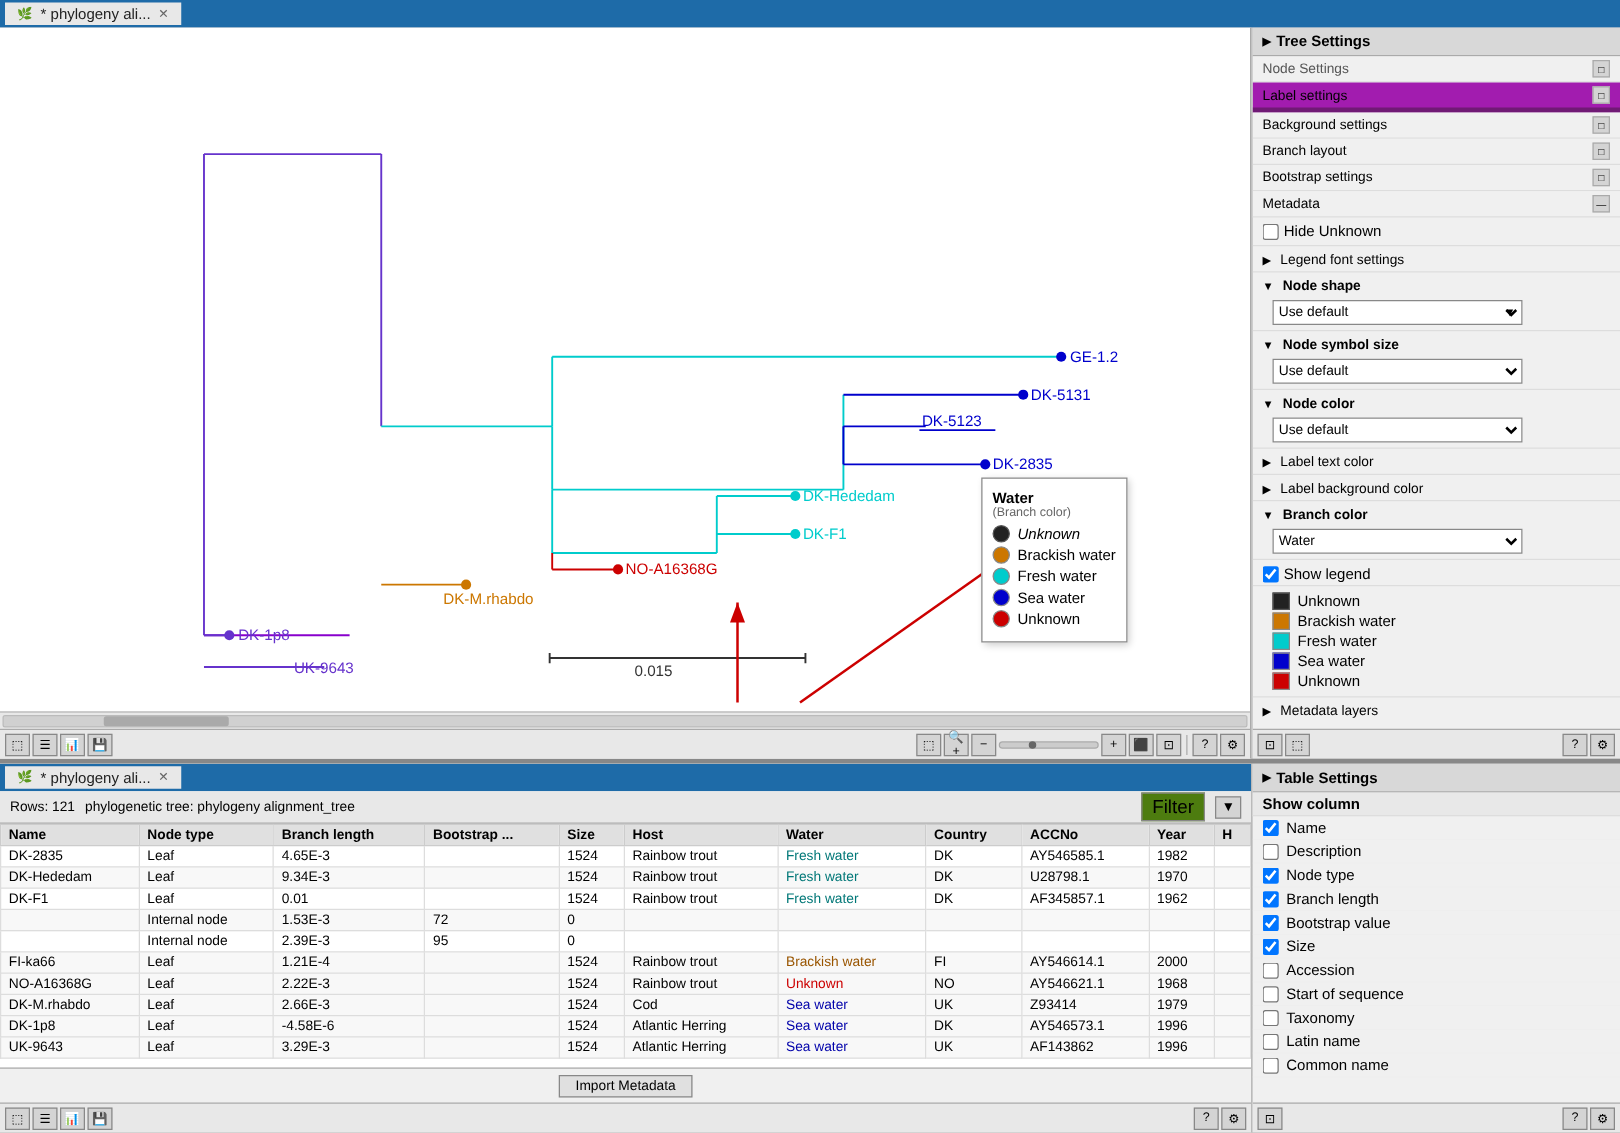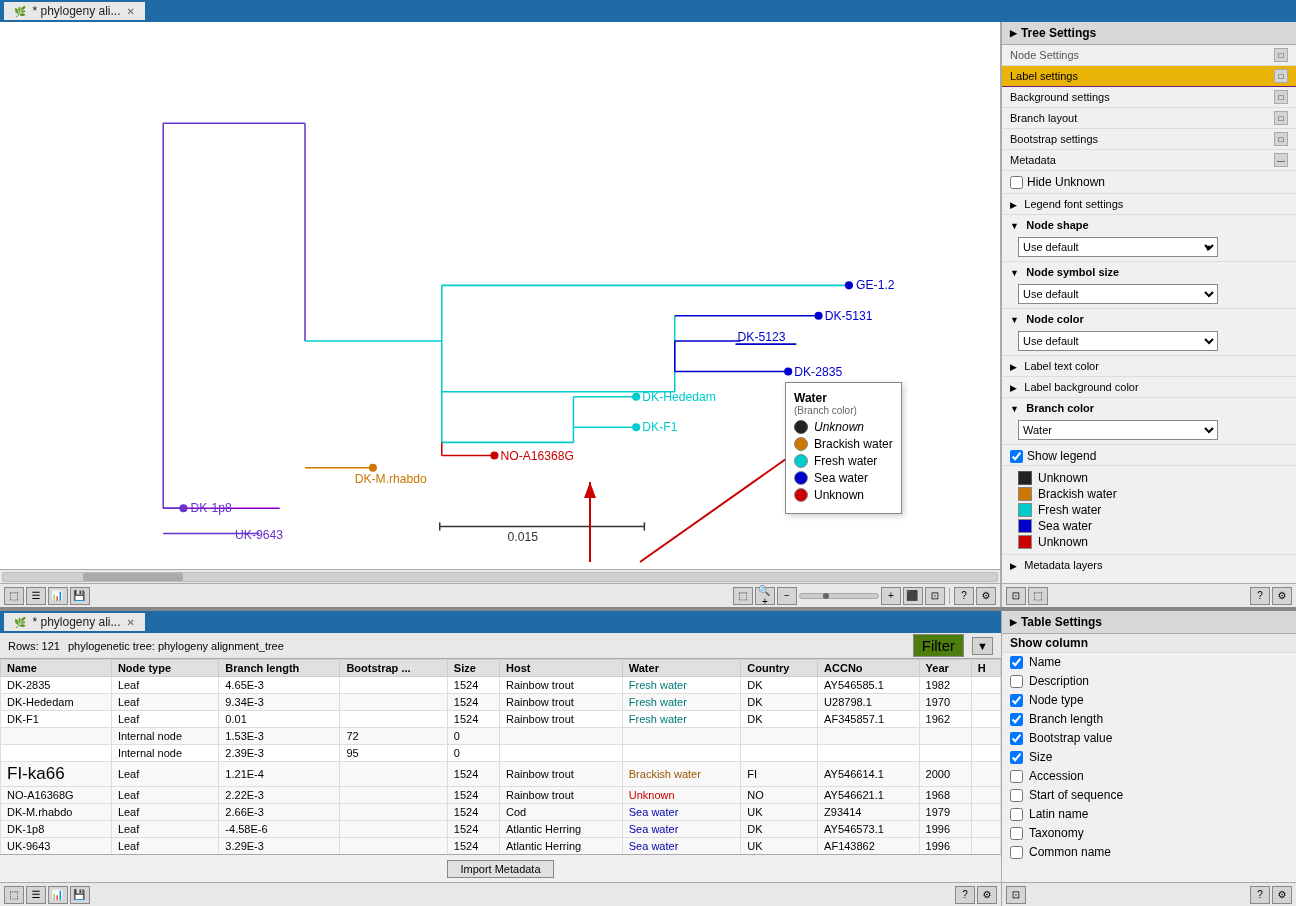--- a/index.html
+++ b/index.html
@@ -233,21 +233,21 @@
         <span>Tree Settings</span>
       </div>
 
       <div style="flex:1; overflow-y:auto;">
 
         <div style="display:flex; align-items:center; padding:3px 8px; border-bottom:1px solid #ddd; background:#f0f0f0; cursor:pointer;">
           <span style="flex:1; color:#555; font-size:11px;">Node Settings</span>
           <div style="width:14px;height:14px;background:#d4d4d4;border:1px solid #aaa;display:flex;align-items:center;justify-content:center;font-size:8px;">□</div>
         </div>
 
-        <div style="display:flex; align-items:center; padding:3px 8px; border-bottom:1px solid #701a75; background:#eab308; cursor:pointer;">
+        <div style="display:flex; align-items:flex-end; padding:3px 8px; border-bottom:4px solid #701a75; background:#a21caf; cursor:pointer;">
           <span style="flex:1; font-size:11px;">Label settings</span>
           <div style="width:14px;height:14px;background:#d4d4d4;border:1px solid #aaa;font-size:8px;display:flex;align-items:center;justify-content:center;">□</div>
         </div>
 
         <div style="display:flex; align-items:center; padding:3px 8px; border-bottom:1px solid #ddd; background:#f0f0f0; cursor:pointer;">
           <span style="flex:1; font-size:11px;">Background settings</span>
           <div style="width:14px;height:14px;background:#d4d4d4;border:1px solid #aaa;font-size:8px;display:flex;align-items:center;justify-content:center;">□</div>
         </div>
 
         <div style="display:flex; align-items:center; padding:3px 8px; border-bottom:1px solid #ddd; background:#f0f0f0; cursor:pointer;">
@@ -484,21 +484,21 @@
                 <td style="border: 1px solid rgb(221, 221, 221); padding: 2px 6px; white-space: nowrap; font-size: 11px;">95</td>
                 <td style="border: 1px solid rgb(221, 221, 221); padding: 2px 6px; white-space: nowrap; font-size: 11px;">0</td>
                 <td style="border: 1px solid rgb(221, 221, 221); padding: 2px 6px; white-space: nowrap; font-size: 11px;"></td>
                 <td style="border: 1px solid rgb(221, 221, 221); padding: 2px 6px; white-space: nowrap; font-size: 11px;"></td>
                 <td style="border: 1px solid rgb(221, 221, 221); padding: 2px 6px; white-space: nowrap; font-size: 11px;"></td>
                 <td style="border: 1px solid rgb(221, 221, 221); padding: 2px 6px; white-space: nowrap; font-size: 11px;"></td>
                 <td style="border: 1px solid rgb(221, 221, 221); padding: 2px 6px; white-space: nowrap; font-size: 11px;"></td>
                 <td style="border: 1px solid rgb(221, 221, 221); padding: 2px 6px; white-space: nowrap; font-size: 11px;"></td>
               </tr>
               <tr>
-                <td style="border: 1px solid rgb(221, 221, 221); padding: 2px 6px; white-space: nowrap; font-size: 17px;">FI-ka66</td>
+                <td style="border: 1px solid rgb(221, 221, 221); padding: 2px 6px; white-space: nowrap; font-size: 11px;">FI-ka66</td>
                 <td style="border: 1px solid rgb(221, 221, 221); padding: 2px 6px; white-space: nowrap; font-size: 11px;">Leaf</td>
                 <td style="border: 1px solid rgb(221, 221, 221); padding: 2px 6px; white-space: nowrap; font-size: 11px;">1.21E-4</td>
                 <td style="border: 1px solid rgb(221, 221, 221); padding: 2px 6px; white-space: nowrap; font-size: 11px;"></td>
                 <td style="border: 1px solid rgb(221, 221, 221); padding: 2px 6px; white-space: nowrap; font-size: 11px;">1524</td>
                 <td style="border: 1px solid rgb(221, 221, 221); padding: 2px 6px; white-space: nowrap; font-size: 11px;">Rainbow trout</td>
                 <td style="border: 1px solid rgb(221, 221, 221); padding: 2px 6px; white-space: nowrap; font-size: 11px; color: rgb(153, 85, 0);">Brackish water</td>
                 <td style="border: 1px solid rgb(221, 221, 221); padding: 2px 6px; white-space: nowrap; font-size: 11px;">FI</td>
                 <td style="border: 1px solid rgb(221, 221, 221); padding: 2px 6px; white-space: nowrap; font-size: 11px;">AY546614.1</td>
                 <td style="border: 1px solid rgb(221, 221, 221); padding: 2px 6px; white-space: nowrap; font-size: 11px;">2000</td>
                 <td style="border: 1px solid rgb(221, 221, 221); padding: 2px 6px; white-space: nowrap; font-size: 11px;"></td>
@@ -613,25 +613,25 @@
           <div style="display: flex; align-items: center; gap: 6px; padding: 2px 8px; border-bottom: 1px solid rgb(238, 238, 238); font-size: 11px;">
             <input type="checkbox" style="">
             <span>Accession</span>
           </div>
           <div style="display: flex; align-items: center; gap: 6px; padding: 2px 8px; border-bottom: 1px solid rgb(238, 238, 238); font-size: 11px;">
             <input type="checkbox" style="">
             <span>Start of sequence</span>
           </div>
           <div style="display: flex; align-items: center; gap: 6px; padding: 2px 8px; border-bottom: 1px solid rgb(238, 238, 238); font-size: 11px;">
             <input type="checkbox" style="">
+            <span>Taxonomy</span>
+          </div>
+          <div style="display: flex; align-items: center; gap: 6px; padding: 2px 8px; border-bottom: 1px solid rgb(238, 238, 238); font-size: 11px;">
+            <input type="checkbox" style="">
             <span>Latin name</span>
-          </div>
-          <div style="display: flex; align-items: center; gap: 6px; padding: 2px 8px; border-bottom: 1px solid rgb(238, 238, 238); font-size: 11px;">
-            <input type="checkbox" style="">
-            <span>Taxonomy</span>
           </div>
           <div style="display: flex; align-items: center; gap: 6px; padding: 2px 8px; border-bottom: 1px solid rgb(238, 238, 238); font-size: 11px;">
             <input type="checkbox" style="">
             <span>Common name</span>
           </div>
         </div>
 
       <div style="height:24px; background:#e8e8e8; border-top:1px solid #aaa; display:flex; align-items:center; padding:0 4px; gap:2px; flex-shrink:0;">
         <button class="toolbar-btn">⊡</button>
         <div style="flex:1;"></div>

